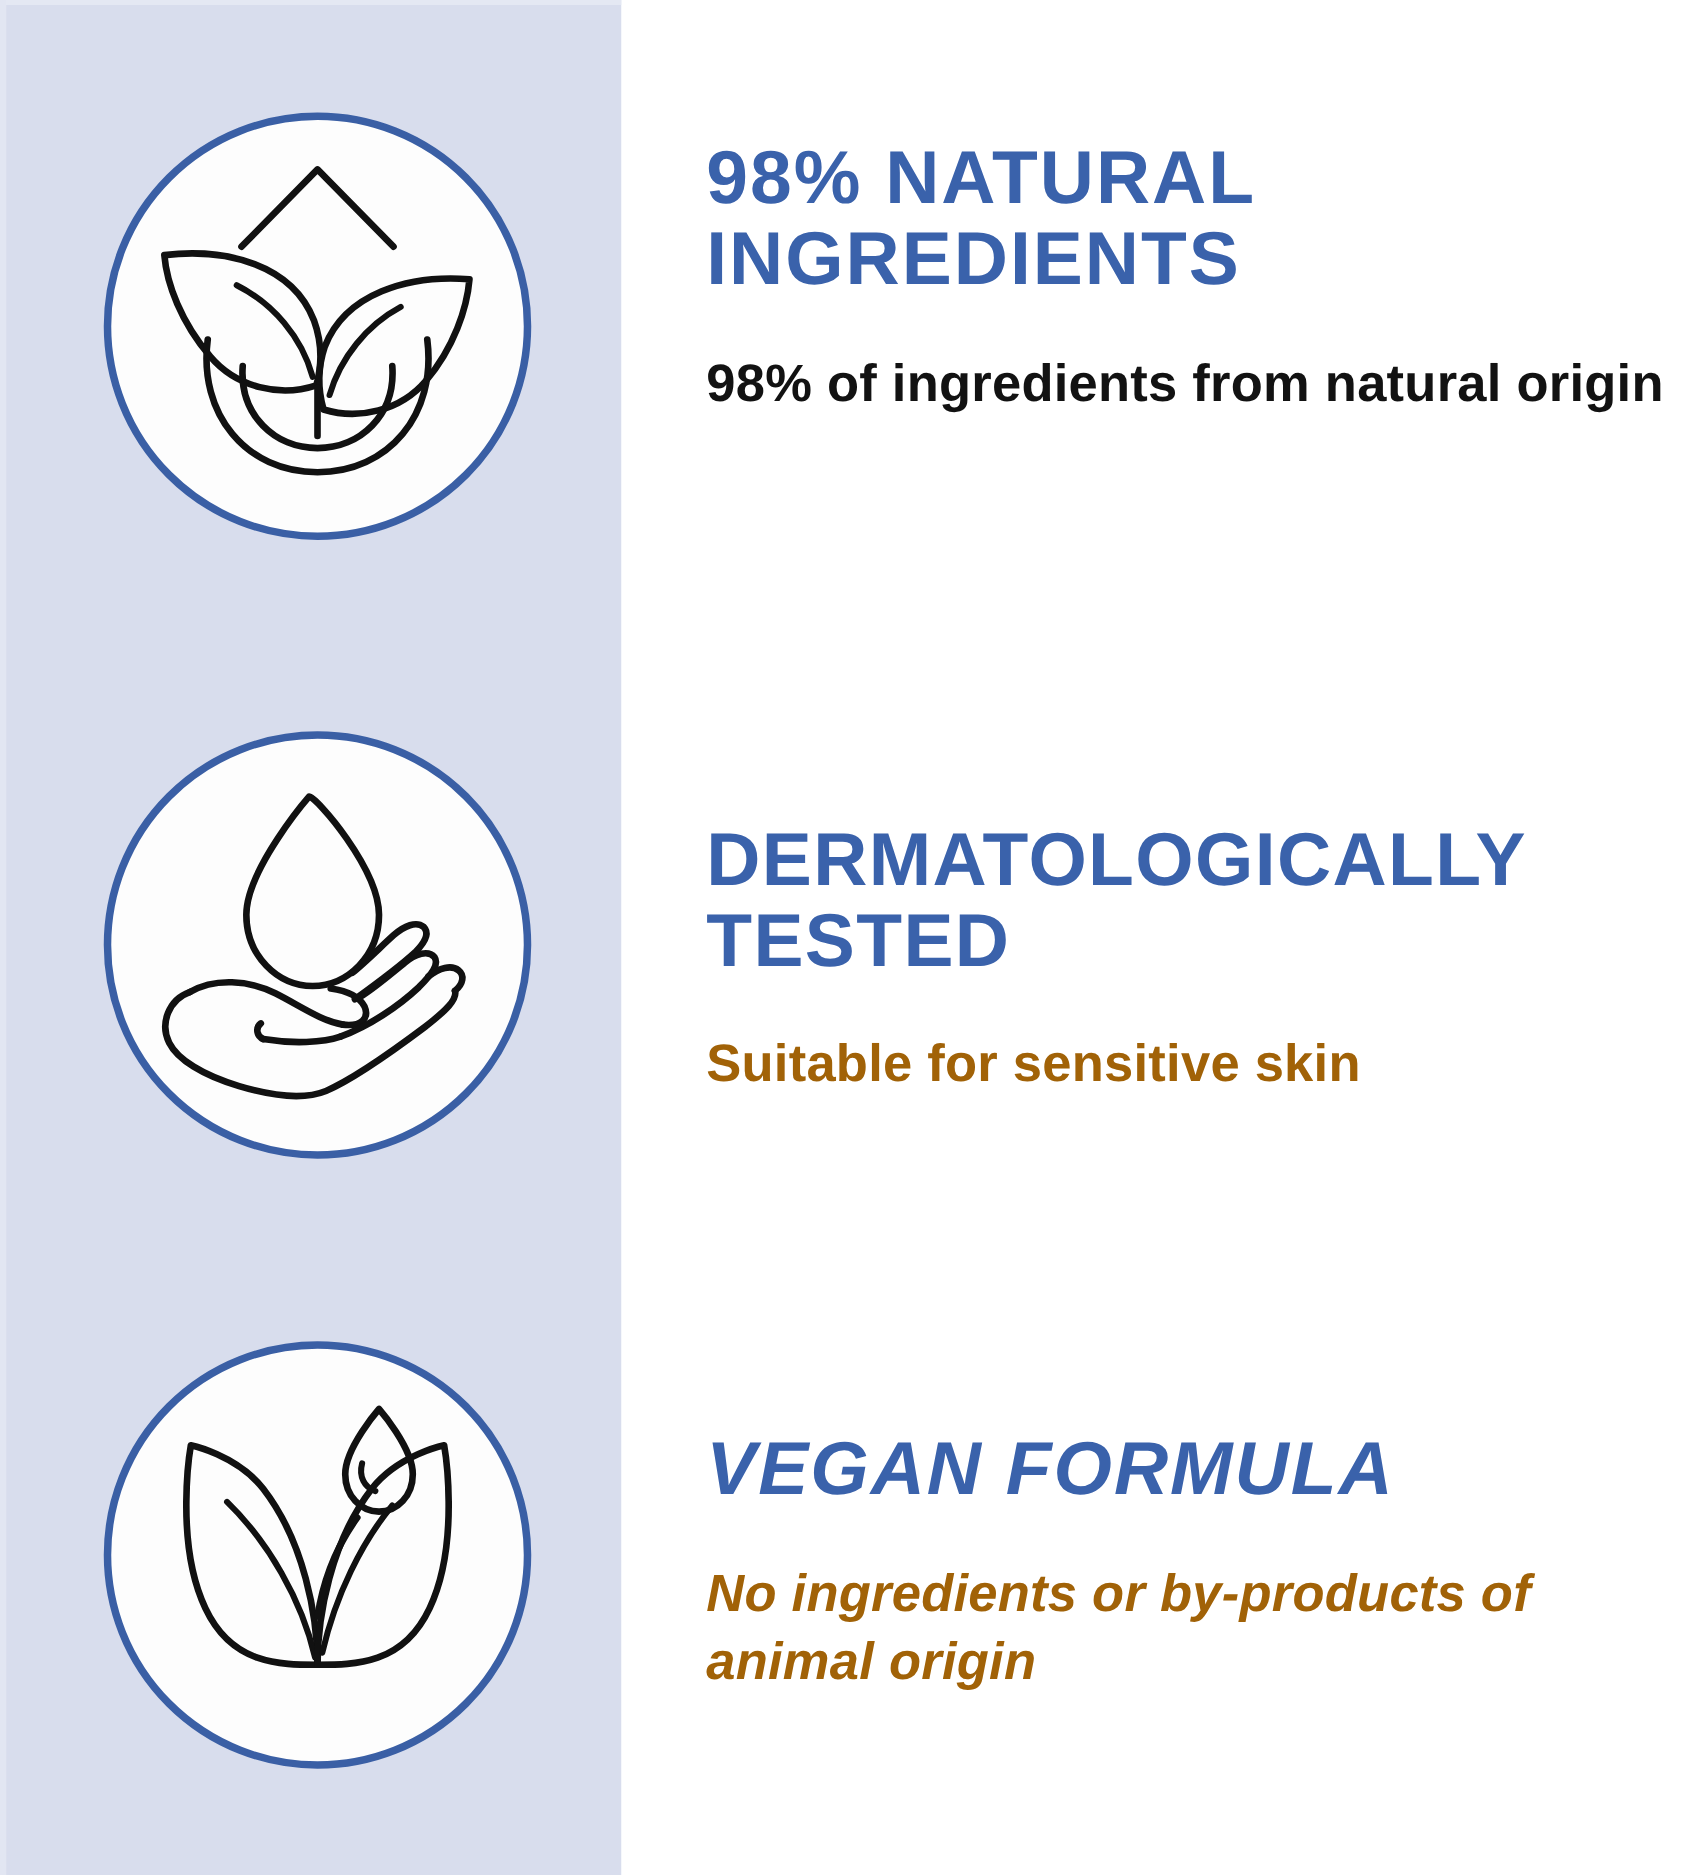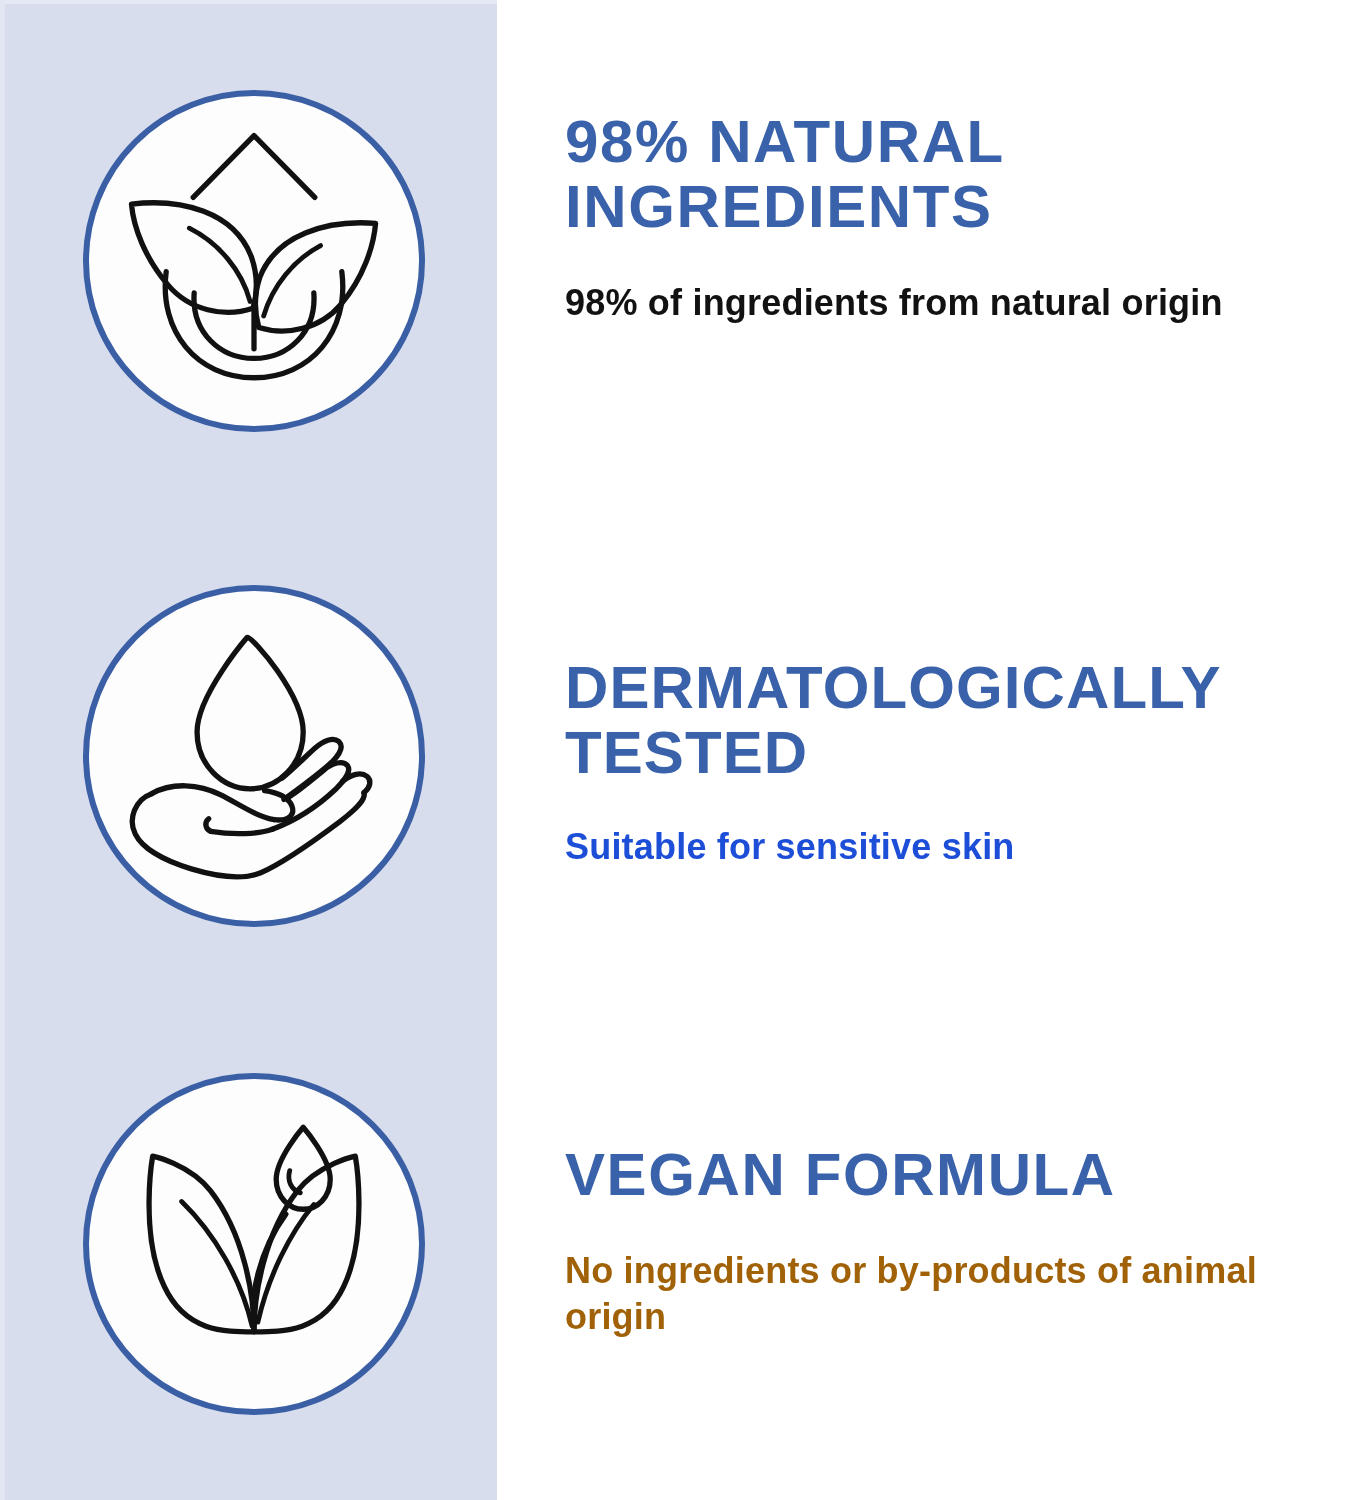--- a/index.html
+++ b/index.html
@@ -78,41 +78,41 @@
     display: block;
   }
 
   .text-col {
     position: absolute;
     left: 565px;
     width: 792px;
   }
   .text-col.f1-text { top: 20px; }
   .text-col.f2-text { top: 55px; }
-  .text-col.f3-text { top: 70px; }
+  .text-col.f3-text { top: 70px; font-style: italic; }
 
   .heading {
     margin: 0;
     color: #3a62ab;
     font-size: 60px;
     line-height: 1.08;
     font-weight: 700;
     letter-spacing: 1.6px;
     text-transform: uppercase;
     font-family: "Liberation Sans", "DejaVu Sans", sans-serif;
   }
   .heading.tight {
     letter-spacing: 1.1px;
     margin-top: 16px;
   }
 
   .subtext {
     margin: 0;
     color: #121212;
-    font-size: 36px;
+    font-size: 42px;
     line-height: 1.28;
     font-weight: 700;
     letter-spacing: 0.2px;
     font-family: "Liberation Sans", "DejaVu Sans", sans-serif;
   }
 
   .gap-a { height: 40px; }
   .gap-b { height: 38px; }
   .gap-c { height: 40px; }
 
@@ -190,21 +190,21 @@
 
         <path class="ico-line" d="M190 247 C214 238 238 222 255 206 C266 195 272 187 268 181 C263 175 252 178 243 186 C232 195 219 206 208 213"></path>
         <path class="ico-line" d="M202 216 C220 203 240 188 252 177 C261 168 264 161 259 156 C253 151 243 155 234 163 C223 173 210 186 200 194"></path>
         <path class="ico-line" d="M285 209 C292 203 293 196 288 192 C282 187 272 190 263 197"></path>
       </svg>
     </div>
 
     <div class="text-col f2-text">
       <h2 class="heading tight" style="color: rgb(58, 98, 171);">DERMATOLOGICALLY TESTED</h2>
       <div class="gap-b"></div>
-      <p class="subtext" style="color: #1d4ed8;">Suitable for sensitive skin</p>
+      <p class="subtext" style="color: #a16207;">Suitable for sensitive skin</p>
     </div>
 
   </div>
 
   <div class="feature f3">
 
     <div class="badge" style="border-color: rgb(58, 95, 165);">
       <svg viewBox="0 0 342 342">
 
         <path class="ico-line" d="M66 80 C66 80 52 160 78 215 C100 262 140 262 171 262 C171 222 160 160 126 116 C104 88 66 80 66 80 Z"></path>

